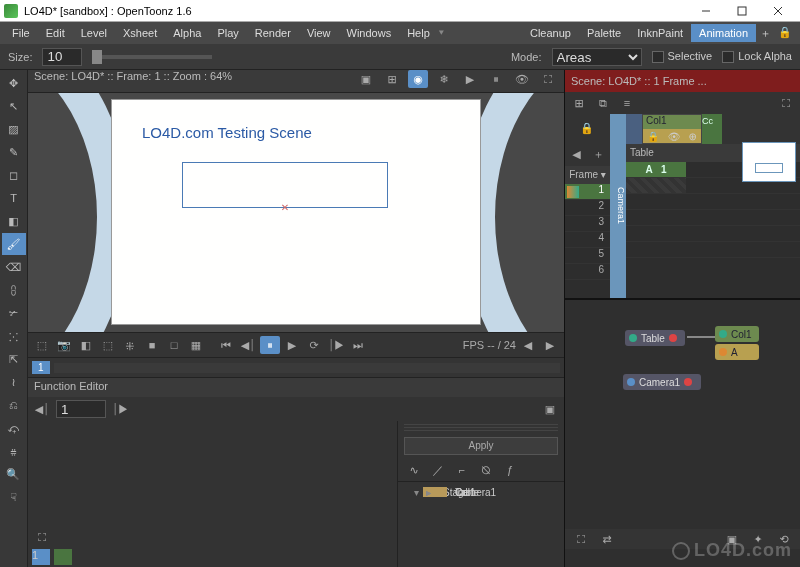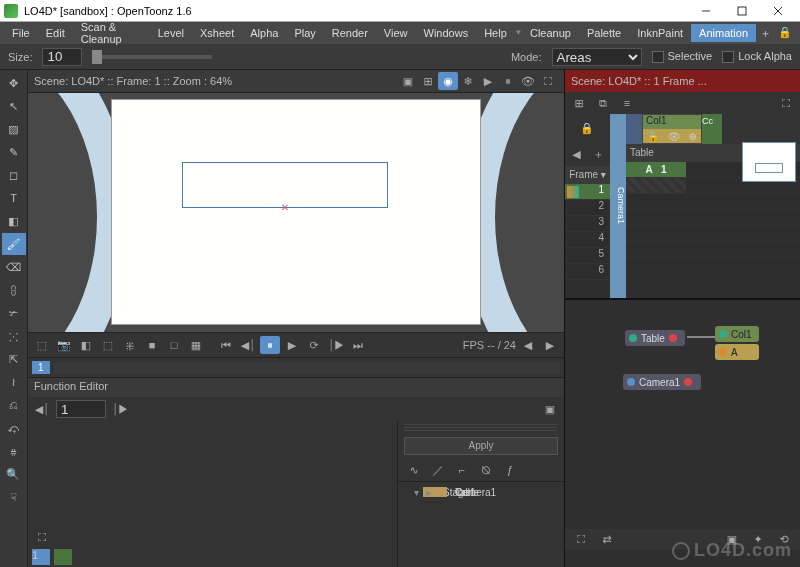--- a/index.html
+++ b/index.html
@@ -33,21 +33,21 @@
 
 .main { display:flex; height: calc(567px - 22px - 22px - 26px); }
 .toolcol { width: 28px; background:#383838; display:flex; flex-direction:column; align-items:center; padding-top:2px; gap:1px; border-right:1px solid #222;}
 .tool { width:24px; height:22px; display:flex; align-items:center; justify-content:center; color:#bbb;}
 .tool.active{ background:#5a8fc7; color:#fff;}
 
 .center { flex:1; display:flex; flex-direction:column; border-right:1px solid #111;}
 .right { width: 235px; display:flex; flex-direction:column; background:#333;}
 
 
-.vhdr { height:22px; background:#3a3a3a; display:flex; align-items:center; padding:0 6px; gap:0; }
+.vhdr { height:22px; background:#3a3a3a; display:flex; align-items:flex-start; padding:0 6px; gap:6px; }
 .vhdr .info{ flex:1; color:#bbb; }
 .ibtn { width:20px; height:18px; display:flex; align-items:center; justify-content:center; color:#aaa; }
 .ibtn.blue { background:#5a8fc7; color:#fff; border-radius:2px;}
 
 
 .canvas { flex:1; background:#484848; display:flex; align-items:center; justify-content:center; position:relative; overflow:hidden; border-top:1px solid #222; border-bottom:1px solid #222;}
 .stage { width: 430px; height: 232px; position:relative; }
 .arc-l, .arc-r { position:absolute; top:-80px; width:300px; height:400px; border:34px solid #c5d8e7; border-radius:50%; }
 .arc-l { left:-250px; }
 .arc-r { right:-250px; }
@@ -158,21 +158,20 @@
       <svg viewBox="0 0 10 10">
         <line x1="1" y1="1" x2="9" y2="9" stroke="#333"></line>
         <line x1="9" y1="1" x2="1" y2="9" stroke="#333"></line>
       </svg>
     </div>
 </div>
 
 <div class="menubar">
   <span class="item">File</span>
   <span class="item">Edit</span>
-  <span class="item">Scan &amp; Cleanup</span>
   <span class="item">Level</span>
   <span class="item">Xsheet</span>
   <span class="item">Alpha</span>
   <span class="item">Play</span>
   <span class="item">Render</span>
   <span class="item">View</span>
   <span class="item">Windows</span>
   <span class="item">Help</span>
   <span style="color:#888;font-size:9px;">⯆</span>
   <span class="spacer"></span>
@@ -233,20 +232,21 @@
       <span class="ibtn">▶</span>
       <span class="ibtn">⏸</span>
       <span class="ibtn">👁</span>
       <span class="ibtn">⛶</span>
     </div>
     <div class="canvas">
       <div class="stage">
         <div class="arc-l"></div>
         <div class="arc-r"></div>
         <div class="page">
+          <div class="txt">LO4D.com Testing Scene</div>
           <div class="rect">
               <span class="cross">✕</span>
             </div>
         </div>
       </div>
     </div>
     <div class="playbar">
       <span class="ibtn">⬚</span>
       <span class="ibtn">📷</span>
       <span class="ibtn">◧</span>

